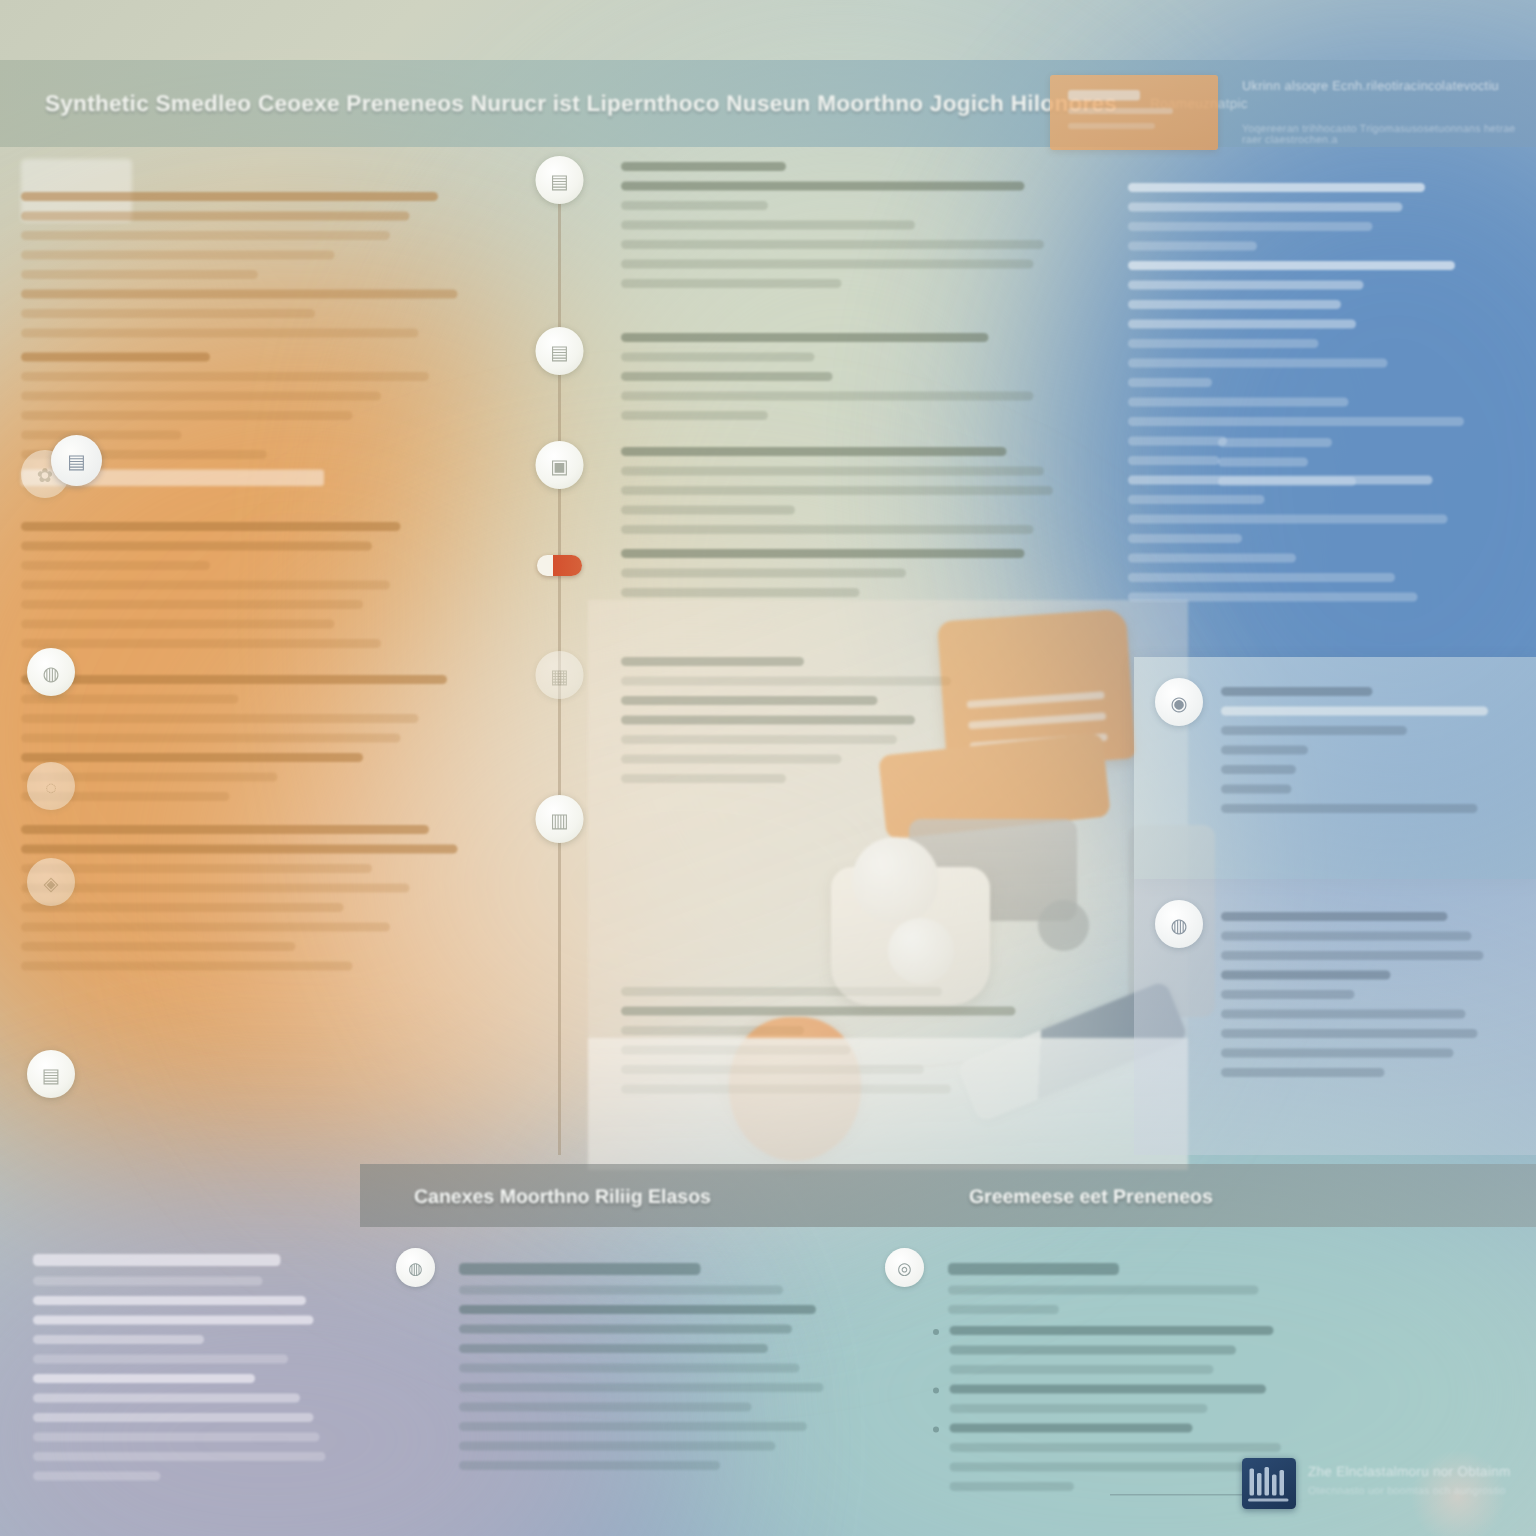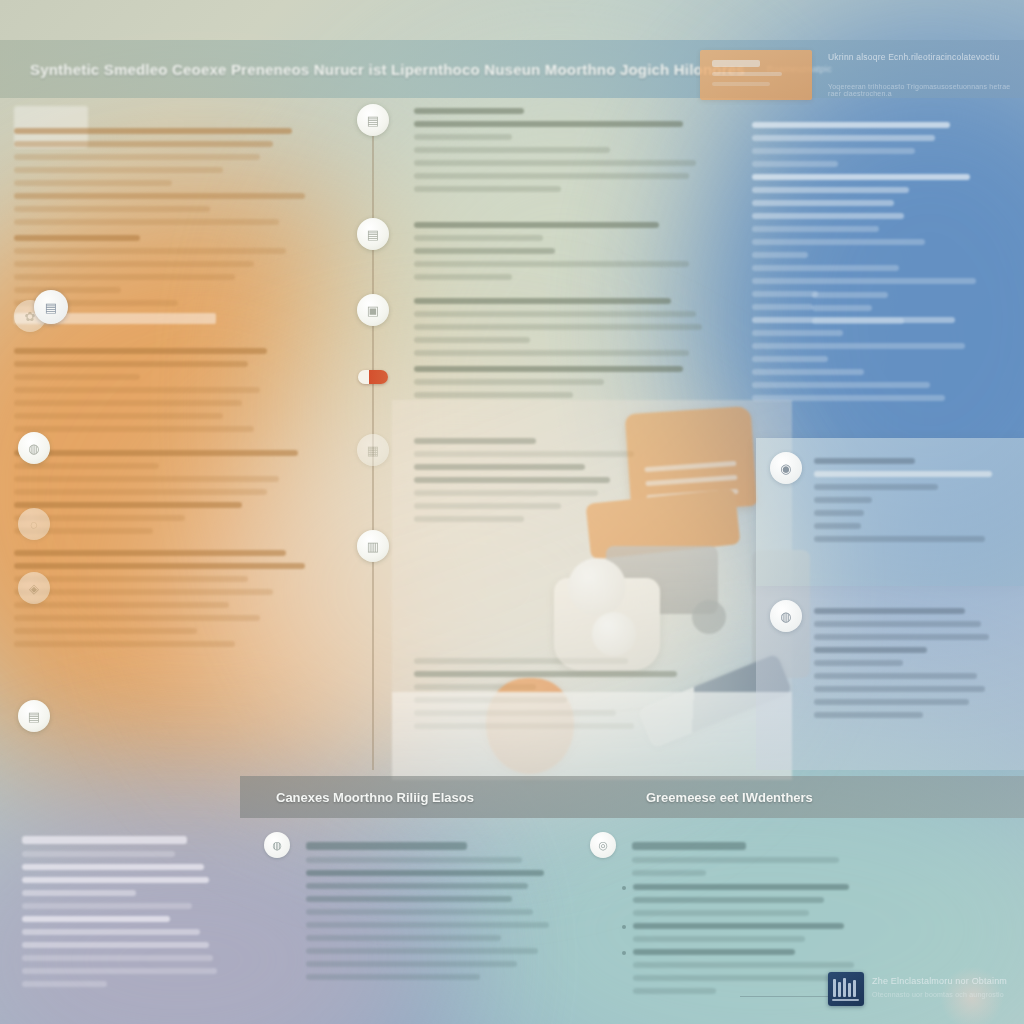--- a/index.html
+++ b/index.html
@@ -402,21 +402,21 @@
         <div class="ln ln-r faint" style="width: 46%;"></div>
         <div class="ln ln-r faint" style="width: 84%;"></div>
         <div class="ln ln-r faint" style="width: 88%;"></div>
         <div class="ln ln-r faint" style="width: 80%;"></div>
         <div class="ln ln-r faint" style="width: 56%;"></div>
       </div>
   </div>
 
   <div class="divider">
     <div class="div-lbl a">Canexes Moorthno  Riliig Elasos</div>
-    <div class="div-lbl b">Greemeese eet IWdenthers</div>
+    <div class="div-lbl b">Greemeese eet Preneneos</div>
   </div>
 
   <div class="bottom-left">
     <div class="ln ln-l strong" style="width:78%;height:8px;"></div>
     <div>
         <div class="ln ln-l faint" style="width: 72%;"></div>
         <div class="ln ln-l strong" style="width: 86%;"></div>
         <div class="ln ln-l strong" style="width: 88%;"></div>
         <div class="ln ln-l" style="width: 54%;"></div>
         <div class="ln ln-l faint" style="width: 80%;"></div>

